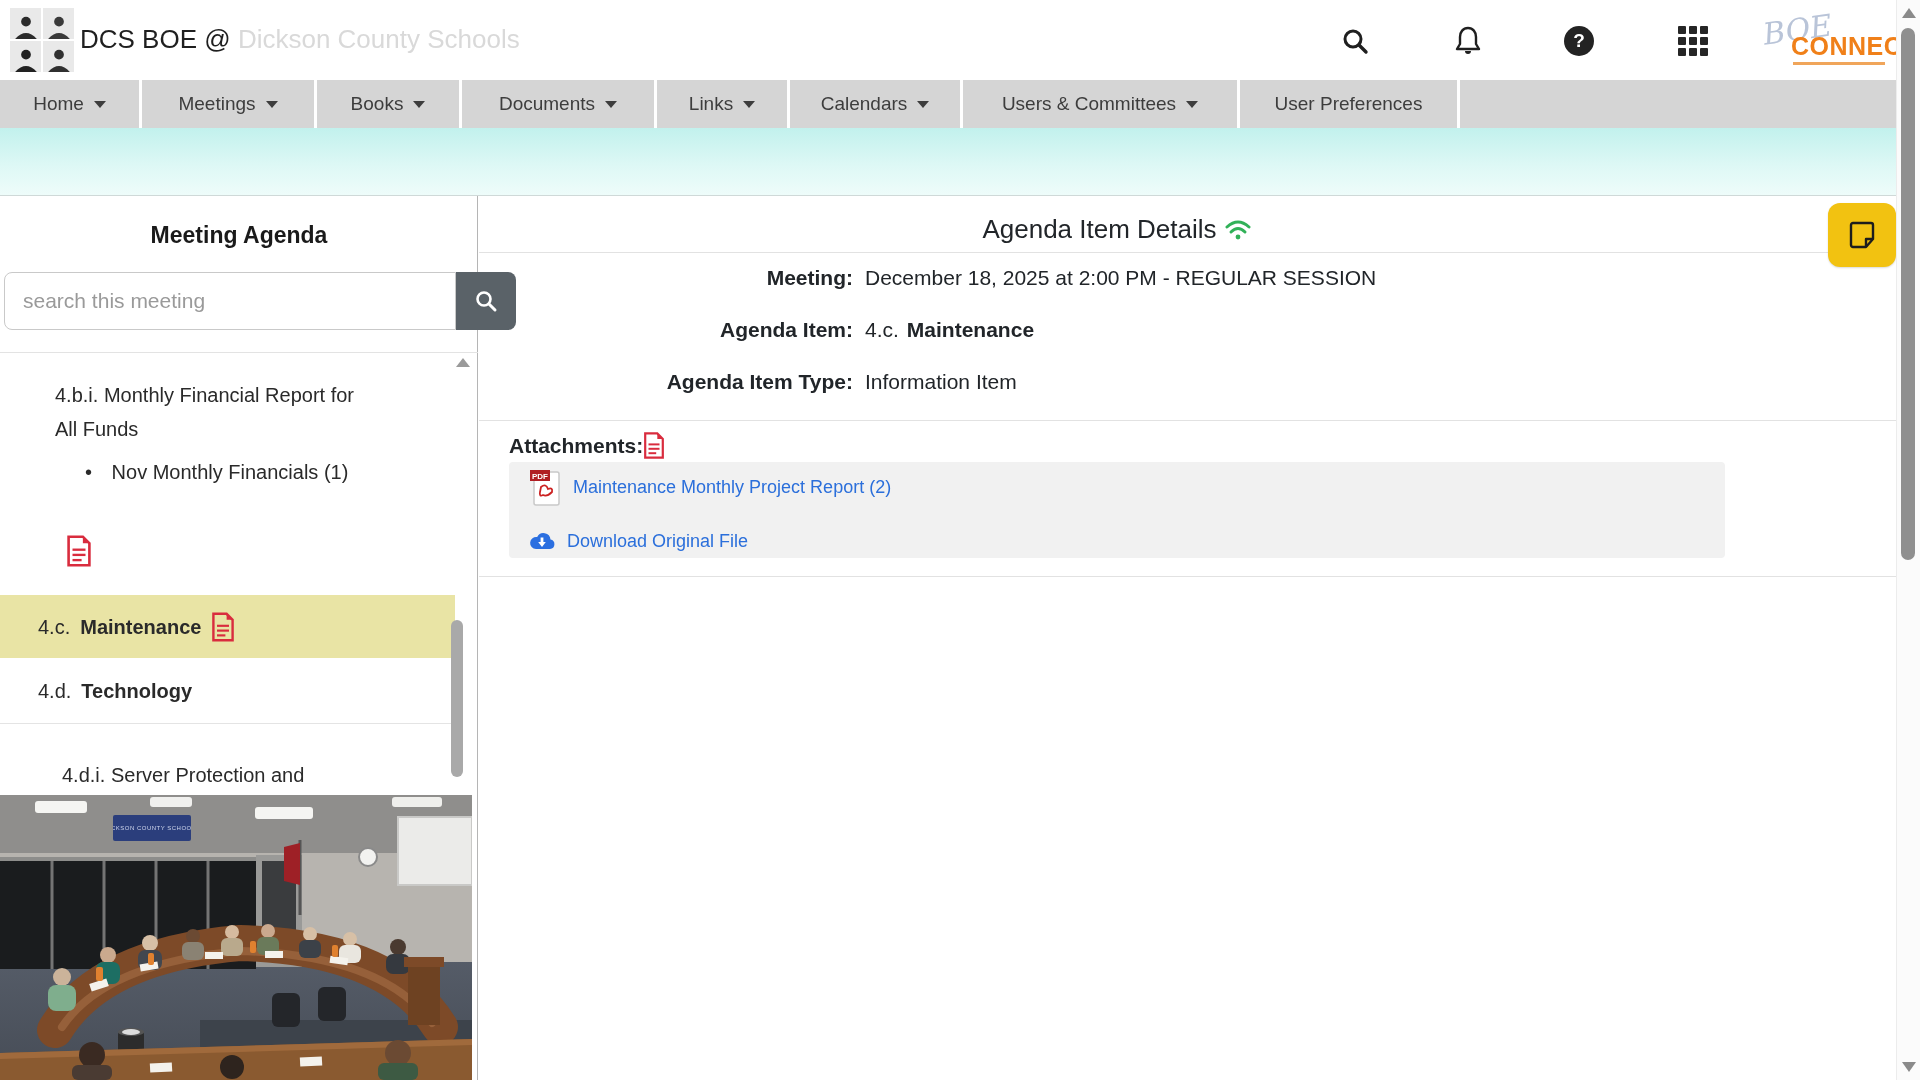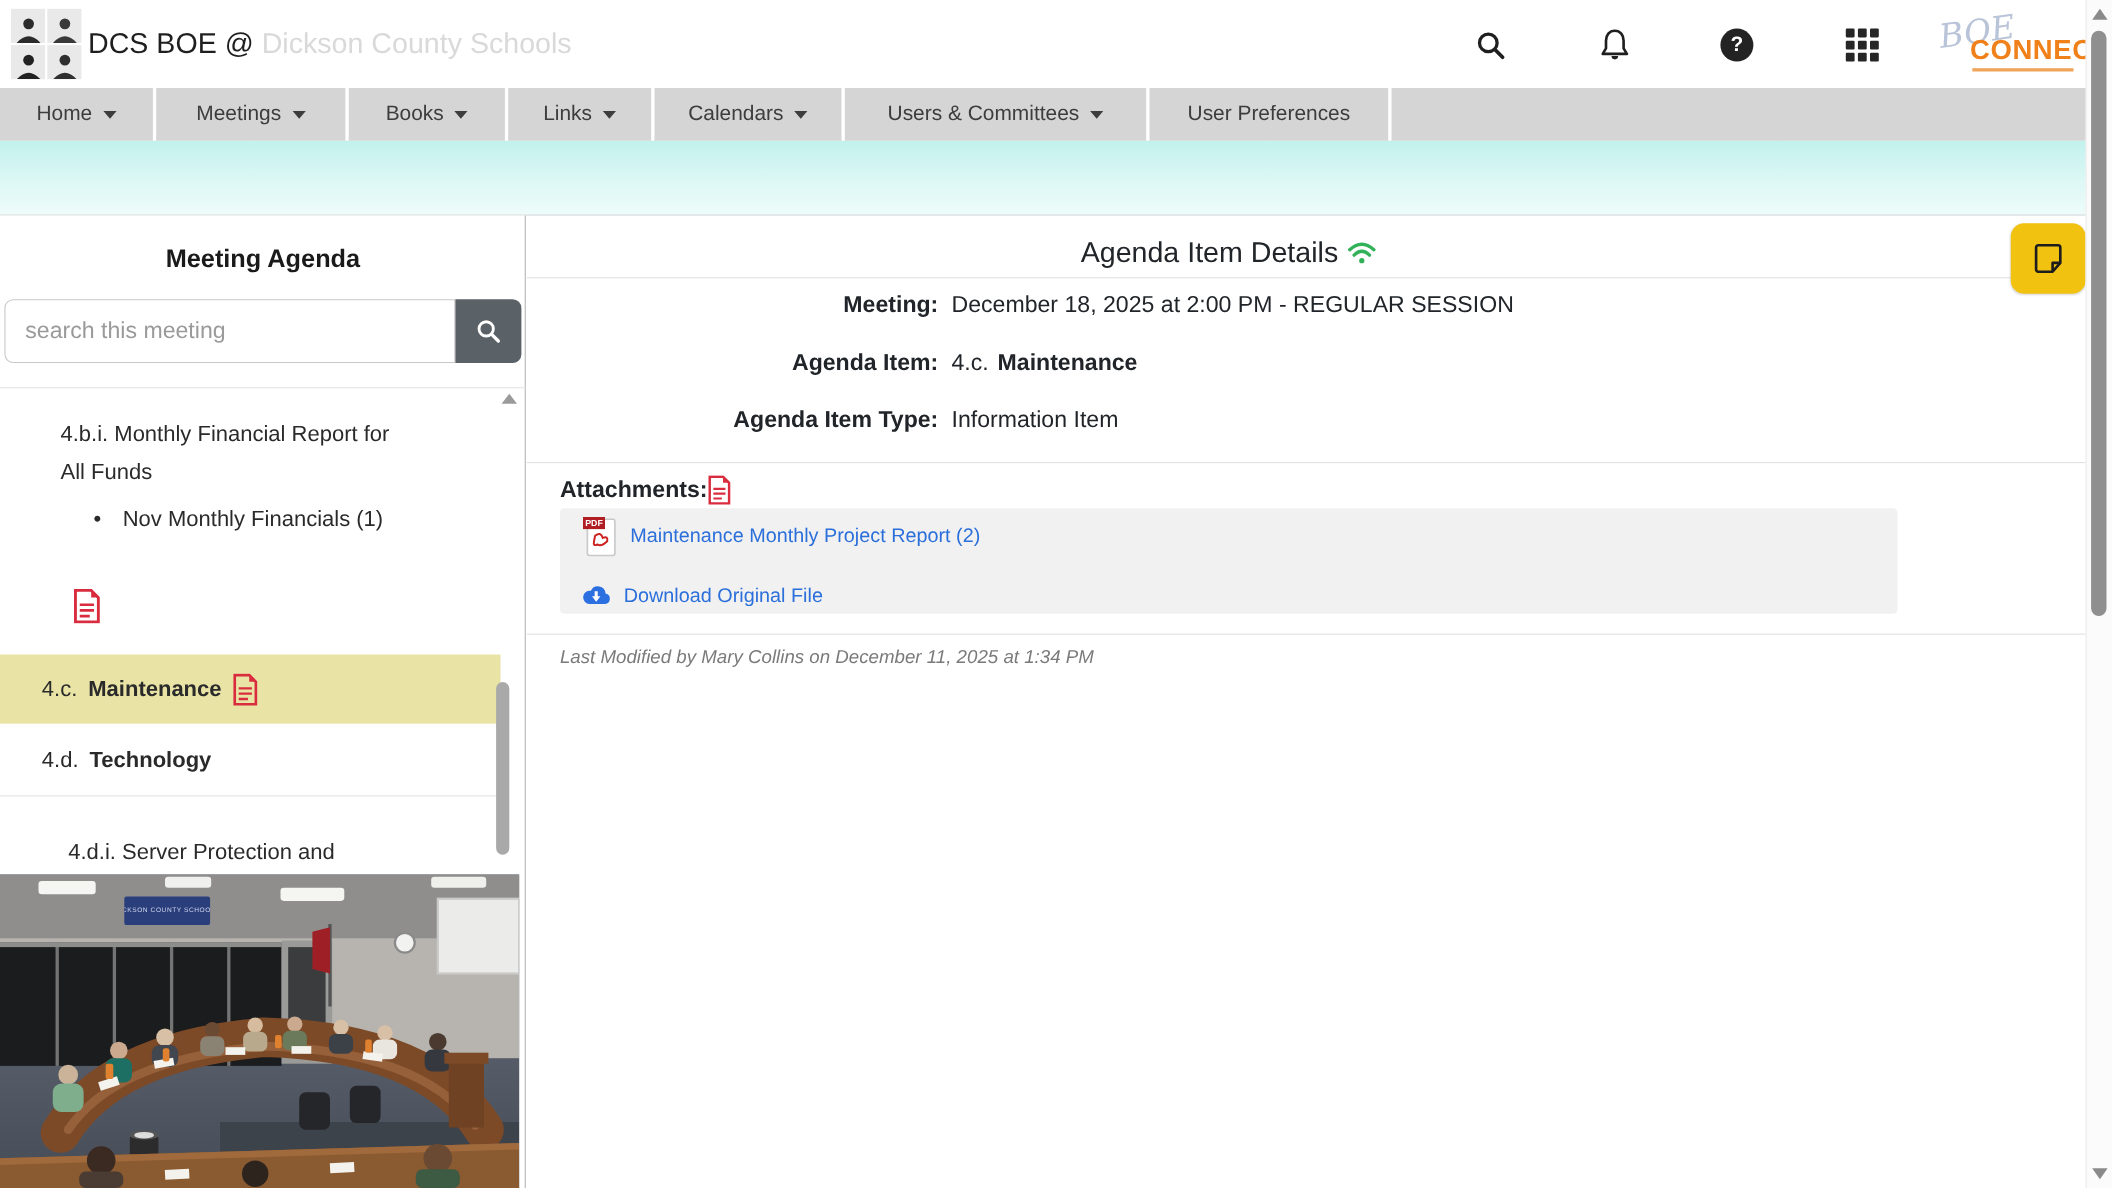--- a/index.html
+++ b/index.html
@@ -43,21 +43,21 @@
                    border:2px solid #1660d8; border-radius:7px; display:flex; align-items:center;
                    cursor:pointer; overflow:hidden; }
   #following-btn .lbl { flex:1; text-align:center; color:#fff; font-size:20px; }
   #following-btn .knob { width:30px; height:42px; background:#fff; border-radius:5px; margin-right:0px; }
 
   
   #sidebar { left:0; top:196px; width:478px; height:884px; background:#fff; border-right:1px solid #b5b5b5; }
 
   
   #agenda-title { left:0; top:222px; width:478px; text-align:center; font-size:23px; font-weight:bold; color:#1a1a1a; }
-  #search-wrap { left:4px; top:272px; width:470px; height:58px; display:flex; }
+  #search-wrap { left:4px; top:272px; width:512px; height:58px; display:flex; }
   #search-input { flex:1; border:1px solid #c9c9c9; border-radius:8px 0 0 8px; font-size:21px;
                   padding:0 18px; color:#333; outline:none; font-family:inherit; }
   #search-input::placeholder { color:#9a9a9a; }
   #search-btn { width:60px; background:#5a6268; border:none; border-radius:0 8px 8px 0;
                 display:flex; align-items:center; justify-content:center; cursor:pointer; }
   #list-divider { left:0px; top:352px; width:478px; height:1px; background:#e3e3e3; }
   .agenda-text { font-size:20px; color:#2a2a2a; line-height:34px; }
   #item-4bi { left:55px; top:378px; width:310px; cursor:pointer; }
   #item-nov { left:85px; top:455px; width:340px; cursor:pointer; }
   #item-nov .bullet { margin-right:14px; }
@@ -190,20 +190,24 @@
     <div class="nav-item" style="width:142px">
         <span>Home</span>
         <span class="caret"></span>
       </div>
     <div class="nav-item" style="width:175px">
         <span>Meetings</span>
         <span class="caret"></span>
       </div>
     <div class="nav-item" style="width:145px">
         <span>Books</span>
+        <span class="caret"></span>
+      </div>
+    <div class="nav-item" style="width:195px">
+        <span>Documents</span>
         <span class="caret"></span>
       </div>
     <div class="nav-item" style="width:133px">
         <span>Links</span>
         <span class="caret"></span>
       </div>
     <div class="nav-item" style="width:173px">
         <span>Calendars</span>
         <span class="caret"></span>
       </div>
@@ -434,21 +438,20 @@
     <div class="attach-row">
       <svg width="26" height="20" viewBox="0 0 26 20">
         <path d="M7 18 a6 6 0 1 1 1.2-11.9 A7 7 0 0 1 21.5 8.5 A4.8 4.8 0 0 1 21 18 Z" fill="#2b6fe0"></path>
         <polygon points="13,16 9.2,11 11.6,11 11.6,6.5 14.4,6.5 14.4,11 16.8,11" fill="#fff"></polygon>
       </svg>
       <a class="filelink">Download Original File</a>
     </div>
   </div>
 
   <div id="hl3" class="abs hline"></div>
-  <div id="last-modified" class="abs">Last Modified by Mary Collins on December 11, 2025 at 1:34 PM</div>
 
   <div id="note-btn" class="abs">
     <svg width="32" height="32" viewBox="0 0 32 32">
       <path d="M7 4 h18 a2 2 0 0 1 2 2 v14 l-7 8 h-13 a2 2 0 0 1 -2 -2 v-20 a2 2 0 0 1 2 -2 z" fill="none" stroke="#1d1d1d" stroke-width="2.4" stroke-linejoin="round"></path>
       <path d="M27 20 h-7 v8" fill="none" stroke="#1d1d1d" stroke-width="2.4" stroke-linejoin="round"></path>
     </svg>
   </div>
 
   <div id="pagescroll" class="abs">
     <div id="ps-up"></div>

